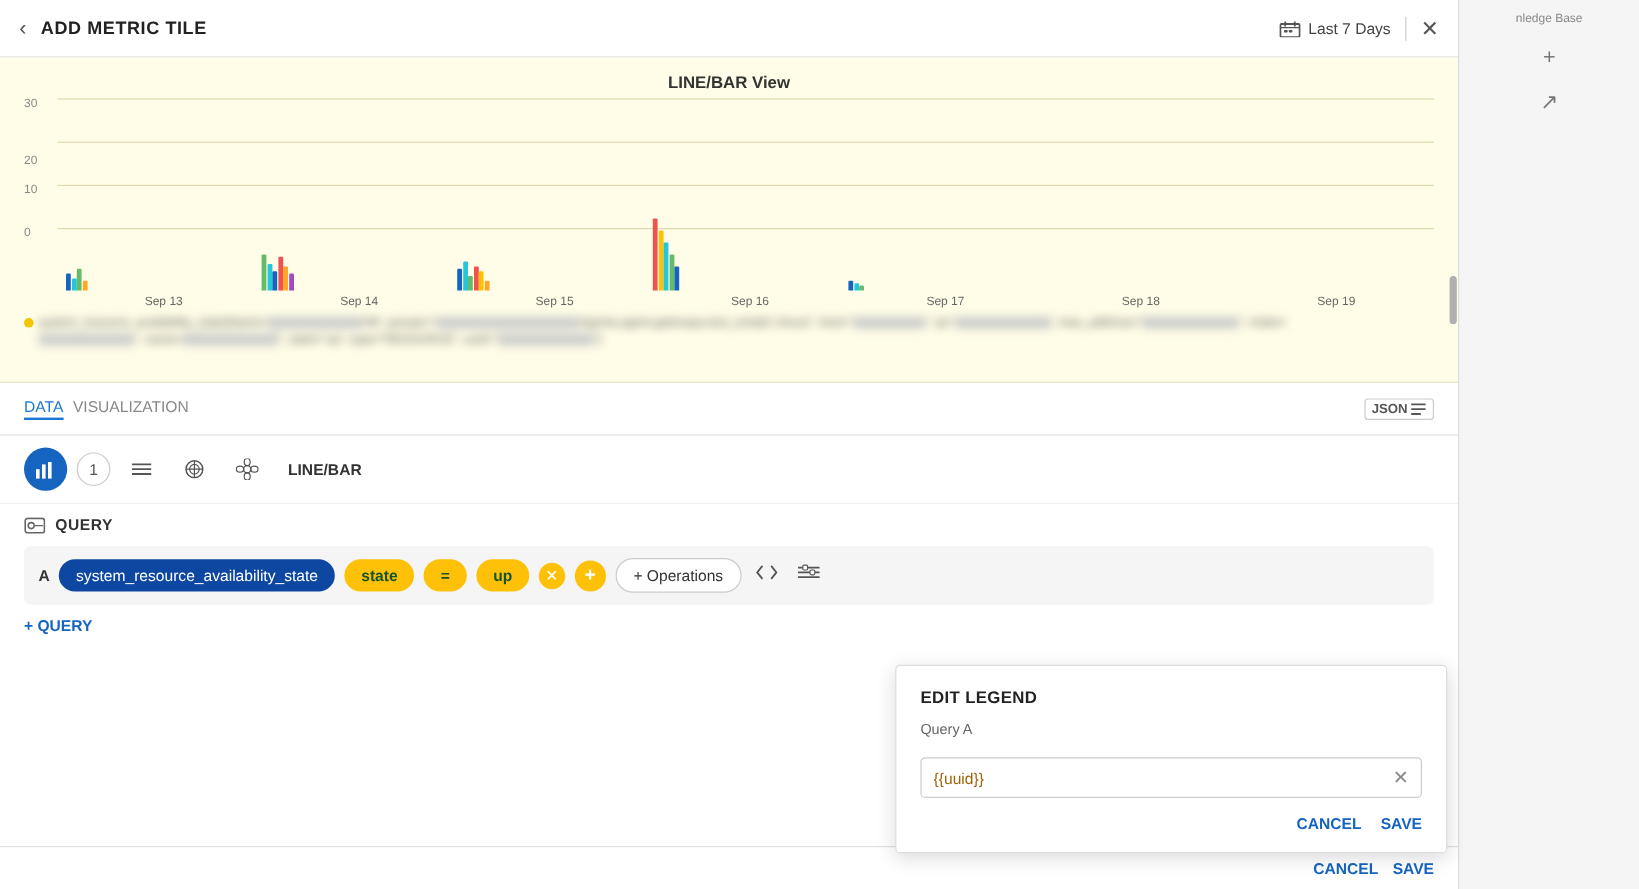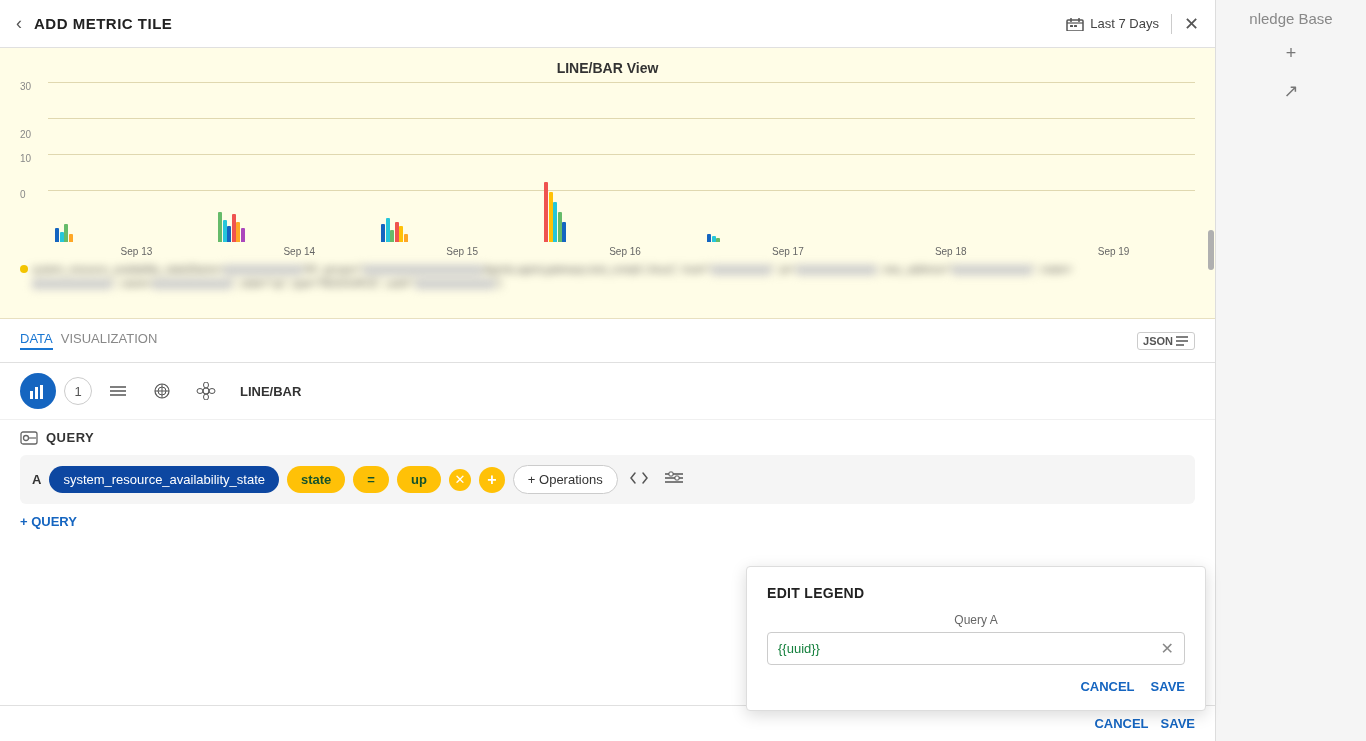--- a/index.html
+++ b/index.html
@@ -371,21 +371,21 @@
       height: 741px;
       background: #f5f5f5;
       border-left: 1px solid #ddd;
       display: flex;
       flex-direction: column;
       align-items: center;
       padding-top: 10px;
       gap: 16px;
     }
     .right-panel-text {
-      font-size: 15px;
+      font-size: 10px;
       color: #888;
       text-align: left;
     }
     .right-icon-btn {
       font-size: 18px;
       color: #777;
       cursor: pointer;
     }
 
     
@@ -404,37 +404,36 @@
     .popup-title {
       font-size: 14px;
       font-weight: 700;
       color: #222;
       margin-bottom: 12px;
       letter-spacing: 0.3px;
     }
     .popup-query-label {
       font-size: 12px;
       color: #666;
-      margin-bottom: 5px;
-      text-align: center;
+      margin-bottom: 16px;
     }
     .popup-input-row {
       display: flex;
       align-items: center;
       border: 1px solid #ccc;
       border-radius: 4px;
       padding: 6px 10px;
       margin-bottom: 14px;
     }
     .popup-input {
       flex: 1;
       border: none;
       outline: none;
       font-size: 13px;
-      color: #15803d;
+      color: #a16207;
       background: transparent;
     }
     .popup-clear {
       font-size: 16px;
       color: #888;
       cursor: pointer;
     }
     .popup-footer {
       display: flex;
       justify-content: flex-end;

